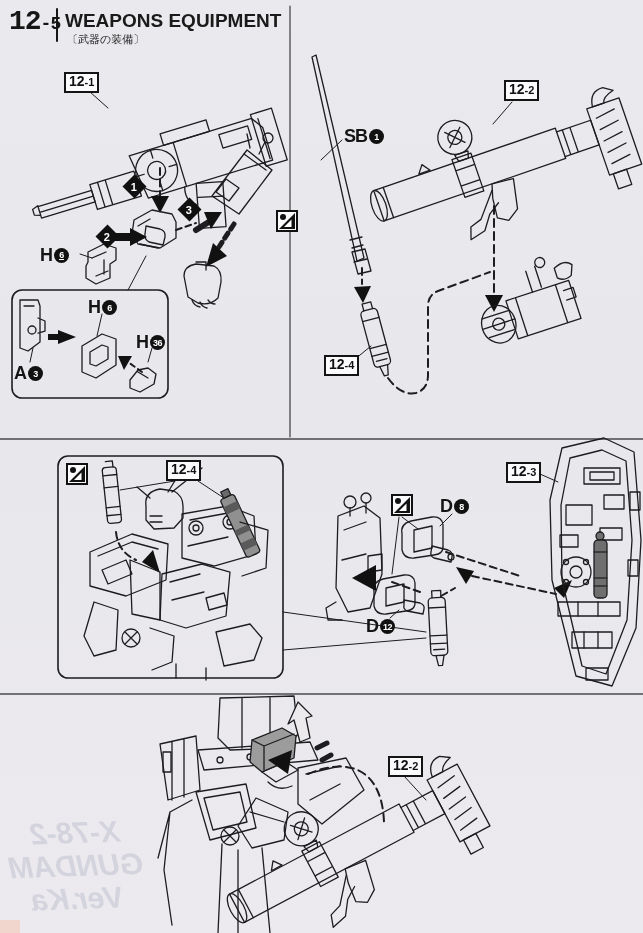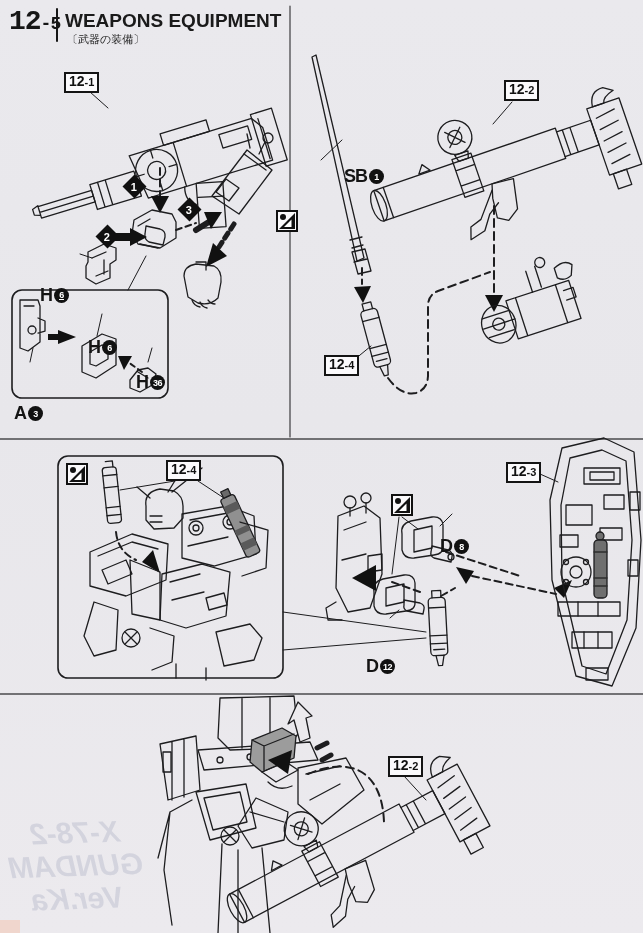--- a/index.html
+++ b/index.html
@@ -12,21 +12,21 @@
   .hdr-step .big{font-size:28px;}
   .hdr-step .small{font-size:18px;}
   .hdr-title{font-size:19px;font-weight:bold;color:#1a1a1a;letter-spacing:0px;white-space:nowrap;}
   .hdr-jp{font-size:11px;color:#222;}
   
   .lbox{position:absolute;display:flex;align-items:baseline;background:#fbfafc;
         border:2px solid #141414;padding:0px 3px 1px 3px;line-height:15px;}
   .lbox .no{font-size:14px;font-weight:bold;color:#111;}
   .lbox .suf{font-size:11px;font-weight:bold;color:#111;}
   
-  .callout{position:absolute;display:flex;align-items:center;gap:2px;margin-top:40px;}
+  .callout{position:absolute;display:flex;align-items:center;gap:2px;}
   .c-letter{font-size:18px;font-weight:bold;color:#141414;letter-spacing:-1px;}
   .c-circle{width:15px;height:15px;border-radius:50%;background:#111;color:#fff;
             display:flex;align-items:center;justify-content:center;
             font-size:9px;font-weight:bold;letter-spacing:-0.5px;}
   .c-circle .u{border-bottom:1px solid #fff;line-height:8px;}
   
   .diamond{position:absolute;width:17px;height:17px;background:#101010;transform:rotate(45deg);
            display:flex;align-items:center;justify-content:center;}
   .diamond span{transform:rotate(-45deg);color:#fff;font-size:11px;font-weight:bold;}
   

